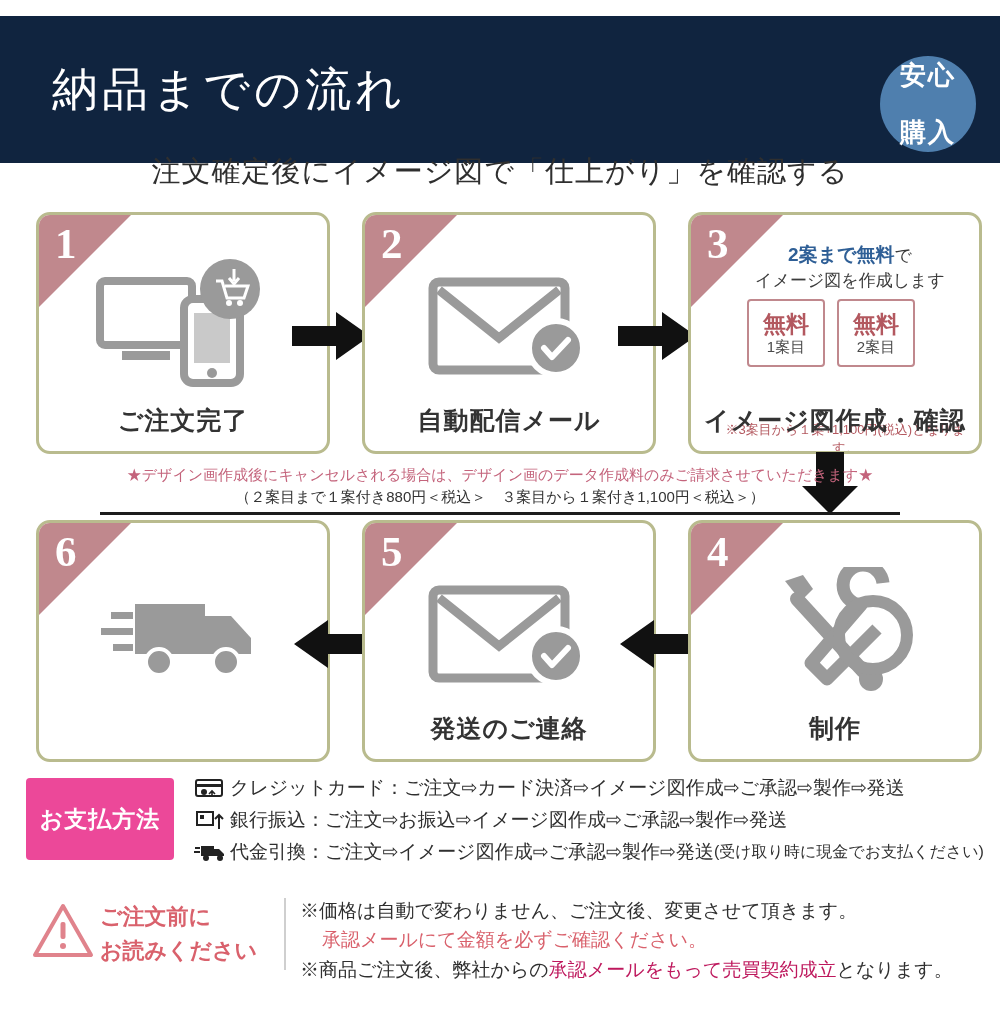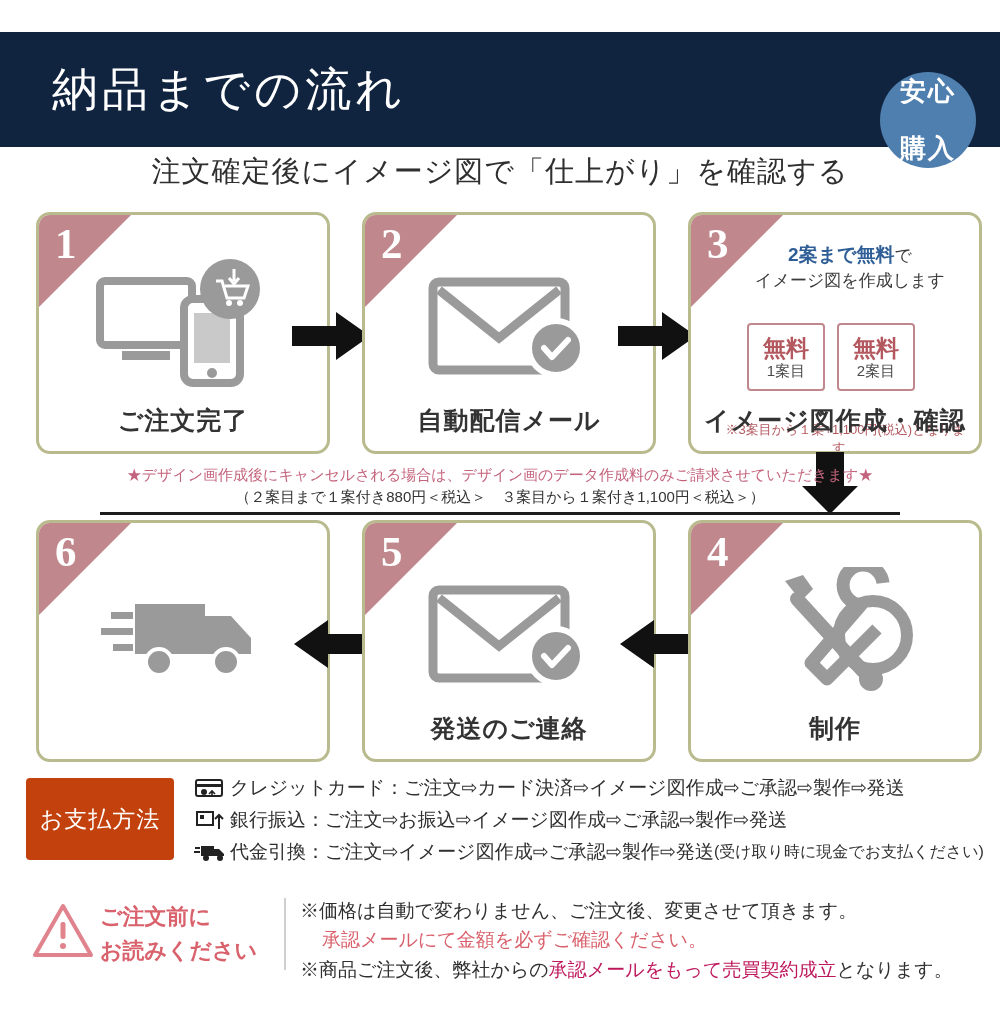--- a/index.html
+++ b/index.html
@@ -6,21 +6,21 @@
   body{
     width:1000px;height:1030px;
     background:#ffffff;
     font-family:"Liberation Sans", sans-serif;
     color:#3a3a3a;
     position:relative;
     overflow:hidden;
   }
   
   .header{
-    position:absolute;left:0;top:32px;width:1000px;height:115px;
+    position:absolute;left:0;top:16px;width:1000px;height:147px;
     background:#10243f;
   }
   .header-title{
     position:absolute;left:52px;top:50%;transform:translateY(-50%);
     color:#ffffff;font-size:46px;letter-spacing:4px;
     font-family:"Liberation Serif", serif;
     white-space:nowrap;
   }
   .badge{
     position:absolute;right:24px;top:40px;width:96px;height:96px;border-radius:50%;
@@ -63,21 +63,21 @@
   
   .arrow{position:absolute;}
   .arrow svg{display:block;}
 
   
   .s3-top{
     position:absolute;left:64px;top:26px;width:190px;
     font-size:17px;color:#3b3b3b;line-height:1.45;text-align:center;
   }
   .s3-top .hl{color:#2f5f96;font-weight:bold;font-size:19px;}
-  .s3-boxes{position:absolute;left:56px;top:84px;display:flex;gap:12px;margin-top:24px;}
+  .s3-boxes{position:absolute;left:56px;top:84px;display:flex;gap:12px;}
   .s3-box{
     width:74px;height:64px;border:2px solid #c0888d;border-radius:4px;
     display:flex;flex-direction:column;align-items:center;justify-content:center;
     line-height:1.15;
   }
   .s3-box .b1{color:#b3585f;font-size:23px;font-weight:bold;}
   .s3-box .b2{color:#4a4a4a;font-size:15px;}
   .s3-note{
     position:absolute;left:22px;top:158px;width:265px;text-align:center;
     font-size:13px;color:#b3585f;margin-top:48px;
@@ -89,23 +89,23 @@
   }
   .notice .l1{font-size:15px;color:#c4647c;letter-spacing:0px;}
   .notice .l2{font-size:15px;color:#333;margin-top:3px;}
   .notice .rule{
     position:absolute;left:0;top:46px;width:800px;height:3px;background:#1c1c1c;
   }
 
   
   .pay-badge{
     position:absolute;left:26px;top:778px;width:148px;height:82px;
-    background:#c2410c;color:#ffffff;border-radius:4px;
+    background:#ec4899;color:#ffffff;border-radius:4px;
     display:flex;align-items:center;justify-content:center;
-    font-size:23px;font-weight:normal;letter-spacing:1px;
+    font-size:23px;font-weight:bold;letter-spacing:1px;
   }
   .pay-rows{position:absolute;left:190px;top:772px;width:790px;}
   .pay-row{display:flex;align-items:center;height:32px;font-size:19px;color:#2f2f2f;}
   .pay-row .picon{width:40px;flex:0 0 40px;display:flex;align-items:center;justify-content:center;}
   .pay-row .ptext{white-space:nowrap;}
   .pay-row .small{font-size:16px;}
 
   
   .warn-icon{position:absolute;left:32px;top:902px;width:62px;height:58px;}
   .warn-text{

